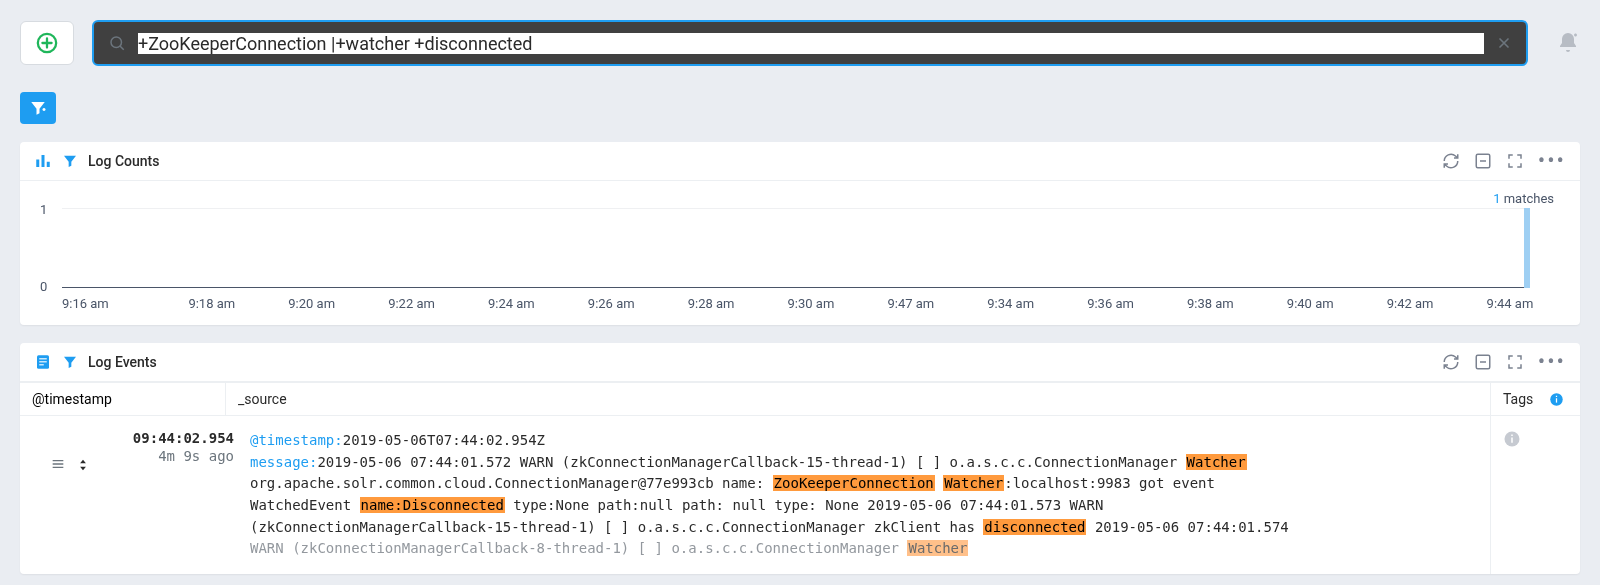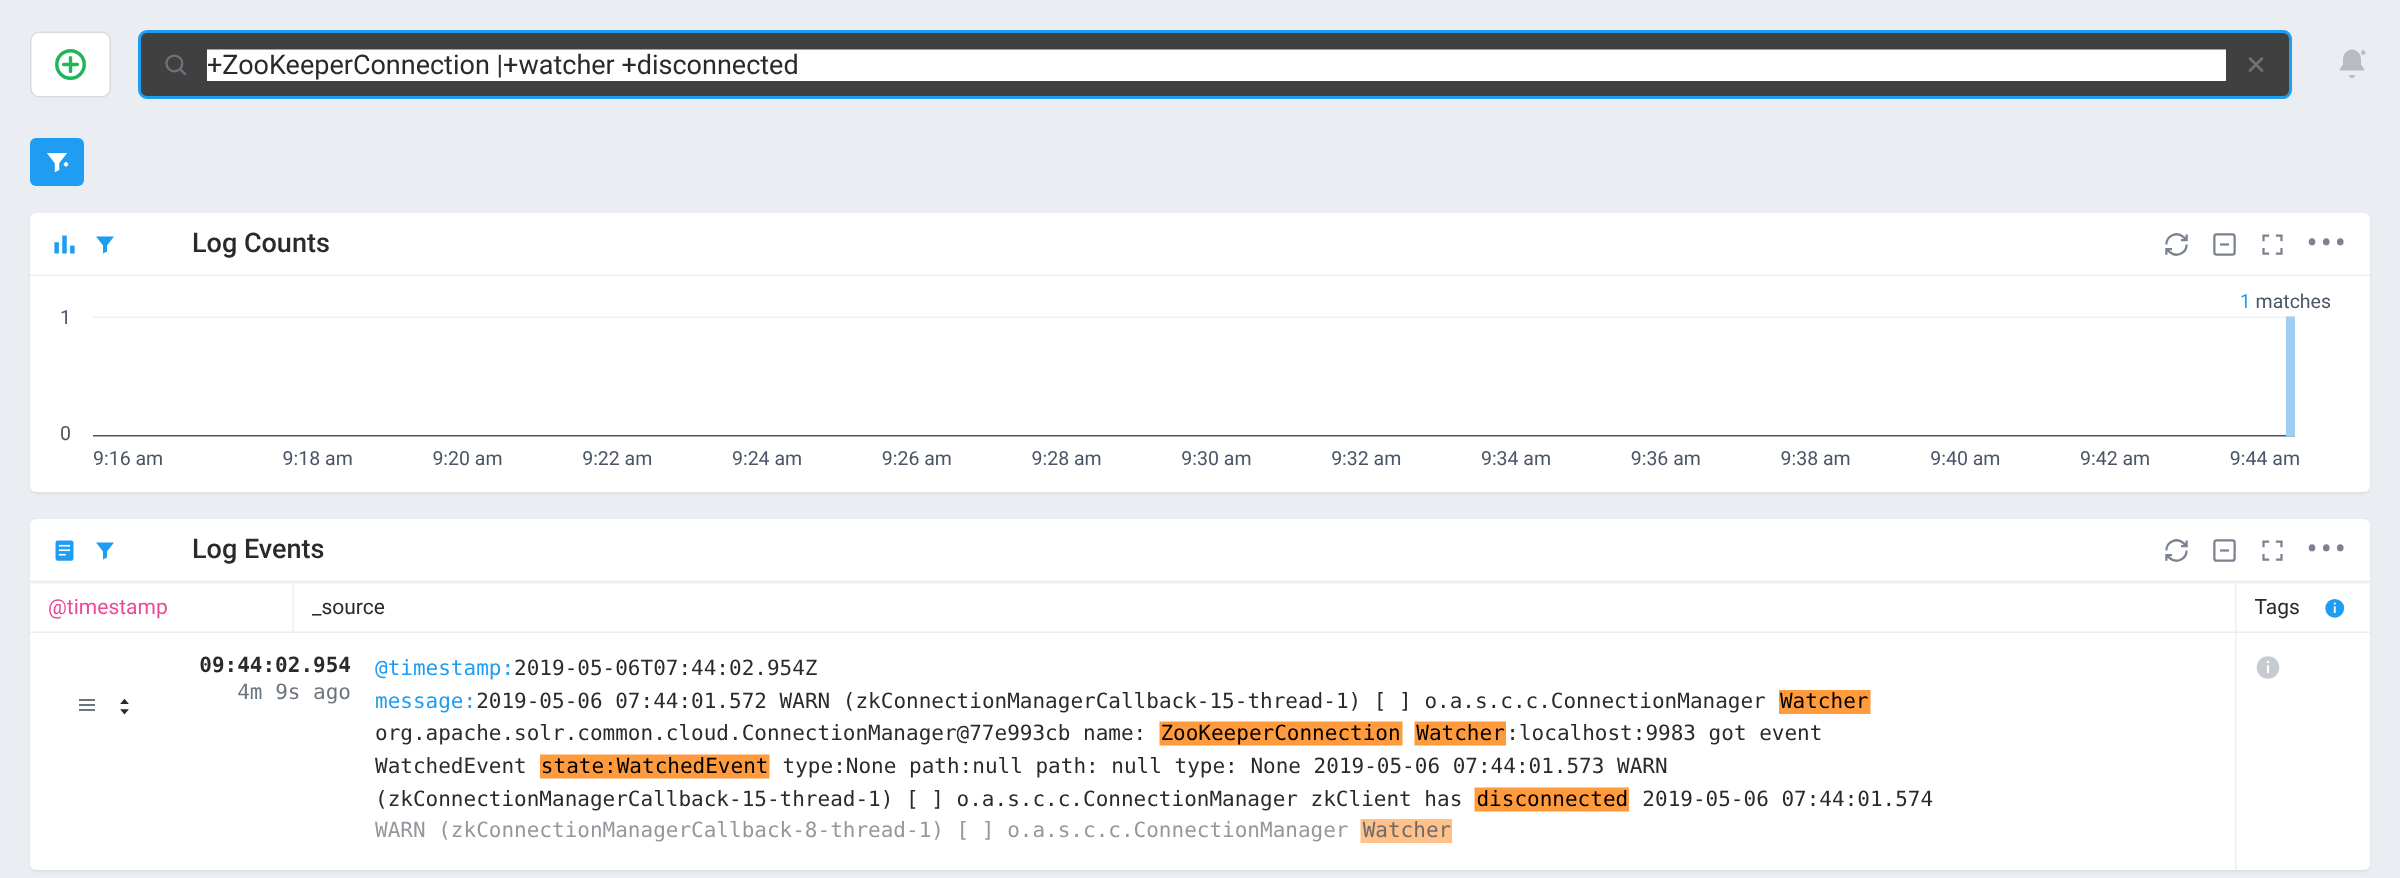--- a/index.html
+++ b/index.html
@@ -71,21 +71,21 @@
 .panel-header {
   display:flex;
   align-items:center;
   padding:10px 14px;
   border-bottom:1px solid #eceff2;
 }
 .panel-header .ph-left {
   display:flex; align-items:center; gap:10px; color:#1e9df1;
 }
 .panel-header .ph-left .title {
-  color:#2a2a2a; font-weight:500; font-size:18px;margin-left:40px;
+  color:#2a2a2a; font-weight:500; font-size:14px;
 }
 .panel-header .ph-right {
   margin-left:auto; display:flex; align-items:center; gap:14px; color:#7b8290;
 }
 .icon-btn { cursor:pointer; display:inline-flex; }
 
 .chart-body { padding:10px 20px 14px 20px; }
 .matches { text-align:right; font-size:13px; color:#4a5568; padding:0 6px 2px 0; }
 .matches .n { color:#1e9df1; }
 .plot {
@@ -115,24 +115,24 @@
 .x-ticks span { flex:1; text-align:center; }
 .x-ticks span:first-child { text-align:left; }
 .x-ticks span:last-child { text-align:center; }
 
 .events-header-row {
   display:flex;
   border-top:1px solid #eceff2;
   border-bottom:1px solid #eceff2;
 }
 .col-ts {
-  width:176px;
+  width:206px;
   padding:8px 12px;
   font-size:14px;
-  color:#ec4899;
+  color:#000000;
   border-right:1px solid #eceff2;
 }
 .col-src {
   flex:1;
   padding:8px 12px;
   font-size:14px;
   color:#2a2a2a;
 }
 .col-tags {
   width:90px;
@@ -274,21 +274,21 @@
     </div>
     <div class="x-ticks">
       <span>9:16 am</span>
       <span>9:18 am</span>
       <span>9:20 am</span>
       <span>9:22 am</span>
       <span>9:24 am</span>
       <span>9:26 am</span>
       <span>9:28 am</span>
       <span>9:30 am</span>
-      <span>9:32 am</span>
+      <span>9:47 am</span>
       <span>9:34 am</span>
       <span>9:36 am</span>
       <span>9:38 am</span>
       <span>9:40 am</span>
       <span>9:42 am</span>
       <span>9:44 am</span>
     </div>
   </div>
 </div>
 
@@ -363,21 +363,21 @@
       <div>
         <span class="fieldk">@timestamp:</span><span class="fieldc">2019-05-06T07:44:02.954Z</span>
       </div>
       <div>
         <span class="fieldk">message:</span><span>2019-05-06 07:44:01.572 WARN (zkConnectionManagerCallback-15-thread-1) [ ] o.a.s.c.c.ConnectionManager </span><span class="hl1">Watcher</span>
       </div>
       <div>
         <span>org.apache.solr.common.cloud.ConnectionManager@77e993cb name: </span><span class="hl1">ZooKeeperConnection</span><span> </span><span class="hl1">Watcher</span><span>:localhost:9983 got event</span>
       </div>
       <div>
-        <span>WatchedEvent </span><span class="hl1">state:WatchedEvent</span><span> type:None path:null path: null type: None 2019-05-06 07:44:01.573 WARN</span>
+        <span>WatchedEvent </span><span class="hl1">name:Disconnected</span><span> type:None path:null path: null type: None 2019-05-06 07:44:01.573 WARN</span>
       </div>
       <div>
         <span>(zkConnectionManagerCallback-15-thread-1) [ ] o.a.s.c.c.ConnectionManager zkClient has </span><span class="hl1">disconnected</span><span> 2019-05-06 07:44:01.574</span>
       </div>
       <div class="faded-line">
         <span>WARN (zkConnectionManagerCallback-8-thread-1) [ ] o.a.s.c.c.ConnectionManager </span><span class="faded-hl">Watcher</span>
       </div>
     </div>
     <div class="ev-tags">
       <svg width="18" height="18" viewBox="0 0 24 24" fill="#c6cad1">

